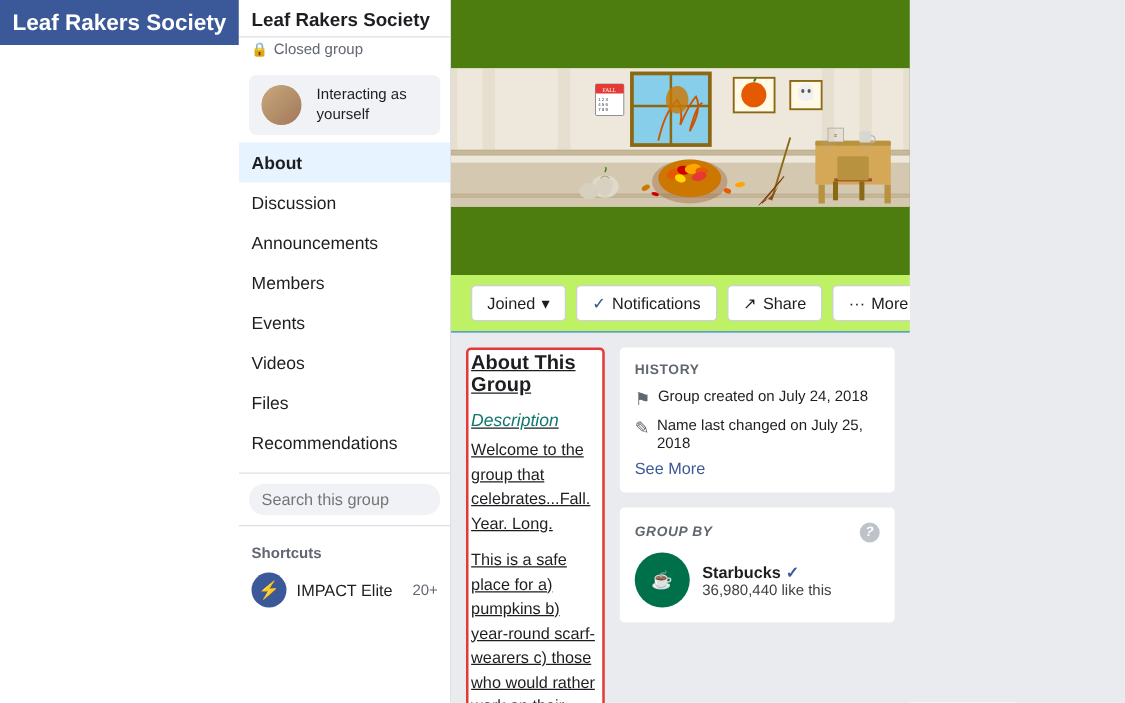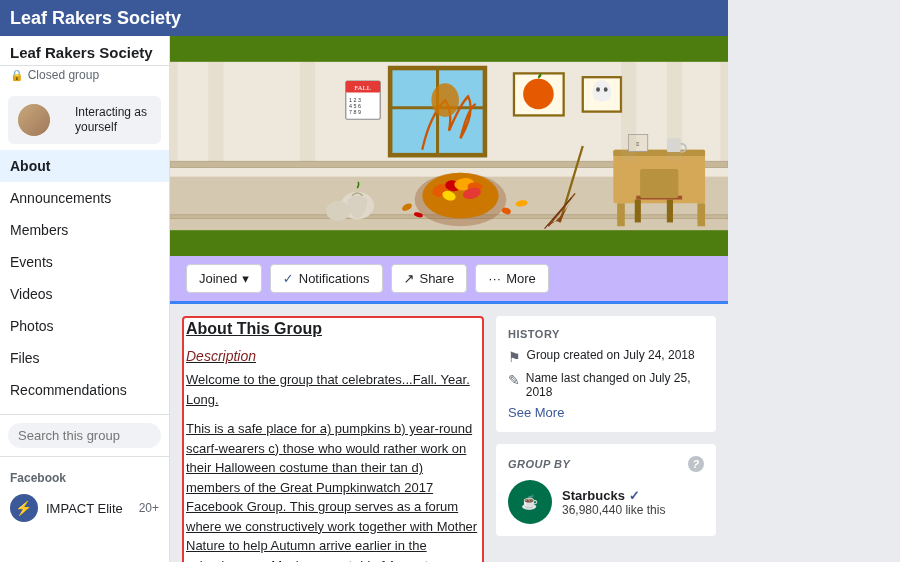--- a/index.html
+++ b/index.html
@@ -1,34 +1,34 @@
 <!DOCTYPE html>
 <html><head>
   <meta charset="utf-8">
   <style>
     * { box-sizing: border-box; margin: 0; padding: 0; }
     body { font-family: -apple-system, BlinkMacSystemFont, 'Segoe UI', Helvetica, Arial, sans-serif; font-size: 14px; background: #e9ebee; color: #1c1e21; }
 
-    .app-container { display: flex; flex-direction: column; width: 728px; height: 562px; overflow: hidden; background: #fff; }
+    .app-container { display: flex; flex-direction: row; width: 728px; height: 562px; overflow: hidden; background: #fff; }
 
     
     .top-bar { display: flex; align-items: center; background: #3b5998; height: 36px; padding: 0 10px; flex-shrink: 0; }
     .top-bar-title { color: #fff; font-size: 18px; font-weight: bold; }
 
     
     .main-layout { display: flex; flex: 1; overflow: hidden; }
 
     
     .sidebar { width: 170px; flex-shrink: 0; background: #fff; border-right: 1px solid #dddfe2; overflow-y: auto; padding-bottom: 10px; }
 
     .group-title { padding: 8px 10px 4px; font-size: 15px; font-weight: bold; color: #1c1e21; border-bottom: 1px solid #dddfe2; }
     .group-subtitle { padding: 2px 10px 8px; font-size: 12px; color: #616770; display: flex; align-items: center; gap: 4px; }
     .lock-icon { font-size: 11px; }
 
-    .user-info { display: flex; align-items: flex-end; gap: 25px; padding: 8px 10px; background: #f0f2f5; margin: 6px 8px; border-radius: 6px; }
+    .user-info { display: flex; align-items: center; gap: 12px; padding: 8px 10px; background: #f0f2f5; margin: 6px 8px; border-radius: 6px; }
     .user-avatar { width: 32px; height: 32px; border-radius: 50%; background: #c9a87c; flex-shrink: 0; overflow: hidden; }
     .user-avatar-img { width: 100%; height: 100%; background: linear-gradient(135deg, #c9a87c 0%, #a0785a 100%); border-radius: 50%; }
     .user-text { font-size: 12px; color: #1c1e21; line-height: 1.3; }
 
     .nav-item { padding: 8px 10px; font-size: 14px; color: #1c1e21; cursor: pointer; }
     .nav-item.active { font-weight: bold; background: #e7f3ff; }
 
     .sidebar-divider { height: 1px; background: #dddfe2; margin: 8px 0; }
 
     .search-box { display: flex; align-items: center; margin: 8px 8px; background: #f0f2f5; border-radius: 20px; padding: 5px 10px; border: none; }
@@ -40,31 +40,31 @@
     .shortcut-name { flex: 1; white-space: nowrap; overflow: hidden; text-overflow: ellipsis; max-width: 90px; font-size: 13px; }
     .shortcut-count { font-size: 12px; color: #616770; margin-left: 4px; }
 
     
     .content-area { flex: 1; overflow-y: auto; background: #e9ebee; }
 
     
     .group-cover { width: 100%; height: 220px; background: #4d7c0f; position: relative; overflow: hidden; flex-shrink: 0; }
 
     
-    .action-bar { background: #c4b5fd; padding: 8px 16px; display: flex; gap: 8px; border-bottom: 3px solid #3b82f6; }
+    .action-bar { background: #bef264; padding: 8px 16px; display: flex; gap: 8px; border-bottom: 1px solid #3b82f6; }
     .action-btn { display: flex; align-items: center; gap: 5px; padding: 6px 12px; border: 1px solid #ccd0d5; border-radius: 4px; background: #fff; font-size: 13px; color: #1c1e21; cursor: pointer; font-weight: 500; }
     .checkmark { color: #3b5998; }
 
     
     .panels { display: flex; gap: 12px; padding: 12px 12px; }
 
     
     .about-panel { flex: 1; background: #fff; border: 2px solid #e53935; border-radius: 4px; padding: 2px; text-decoration: underline; }
     .panel-title { font-size: 16px; font-weight: bold; color: #1c1e21; margin-bottom: 10px; }
-    .section-label { font-size: 14px; color: #7f1d1d; margin-bottom: 6px; font-style: italic; }
+    .section-label { font-size: 14px; color: #0f766e; margin-bottom: 6px; font-style: italic; }
     .about-text { font-size: 13px; color: #1c1e21; line-height: 1.5; margin-bottom: 10px; }
 
     
     .right-panel { width: 220px; flex-shrink: 0; }
     .history-panel { background: #fff; border-radius: 4px; padding: 12px; margin-bottom: 12px; }
     .history-title { font-size: 11px; font-weight: bold; color: #616770; letter-spacing: 0.5px; margin-bottom: 8px; }
     .history-item { display: flex; align-items: flex-start; gap: 6px; margin-bottom: 6px; font-size: 12px; color: #1c1e21; }
     .history-icon { color: #616770; font-size: 14px; margin-top: 1px; }
     .see-more { color: #3b5998; font-size: 13px; cursor: pointer; margin-top: 4px; }
 
@@ -100,37 +100,37 @@
       </div>
 
       <div class="user-info">
         <div class="user-avatar">
           <div class="user-avatar-img"></div>
         </div>
         <div class="user-text">Interacting as yourself</div>
       </div>
 
       <div class="nav-item active">About</div>
+      <div class="nav-item">Discussion</div>
       <div class="nav-item">Announcements</div>
       <div class="nav-item">Members</div>
       <div class="nav-item">Events</div>
       <div class="nav-item">Videos</div>
-      <div class="nav-item">Photos</div>
       <div class="nav-item">Files</div>
       <div class="nav-item">Recommendations</div>
 
       <div class="sidebar-divider"></div>
 
       <div class="search-box">
         <input class="search-input" type="text" placeholder="Search this group" style="">
 
       </div>
 
       <div class="sidebar-divider"></div>
-      <div class="shortcuts-label">Facebook</div>
+      <div class="shortcuts-label">Shortcuts</div>
 
       <div class="shortcut-item">
         <div class="shortcut-icon" style="background:#3b5998; color:#fff;">⚡</div>
         <span class="shortcut-name">IMPACT Elite</span>
         <span class="shortcut-count">20+</span>
       </div>
       <div class="shortcut-item">
         
         
         

